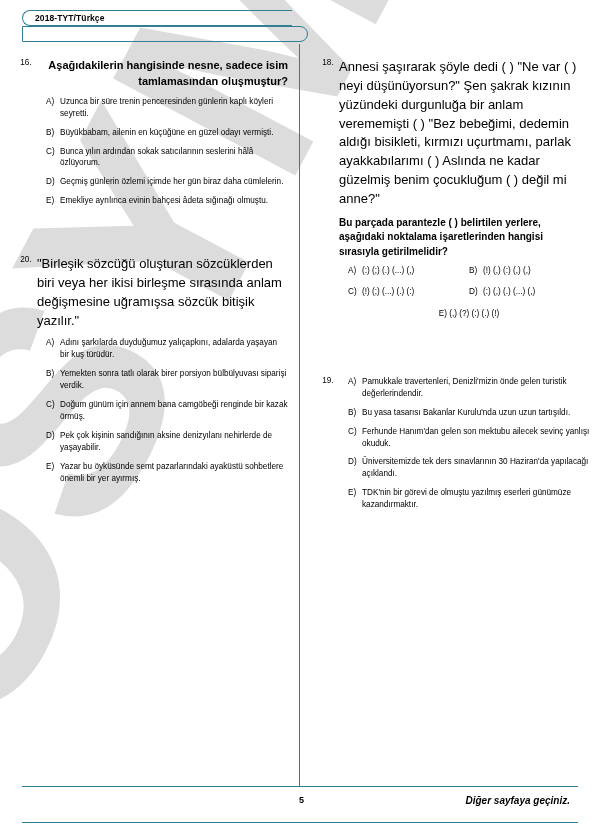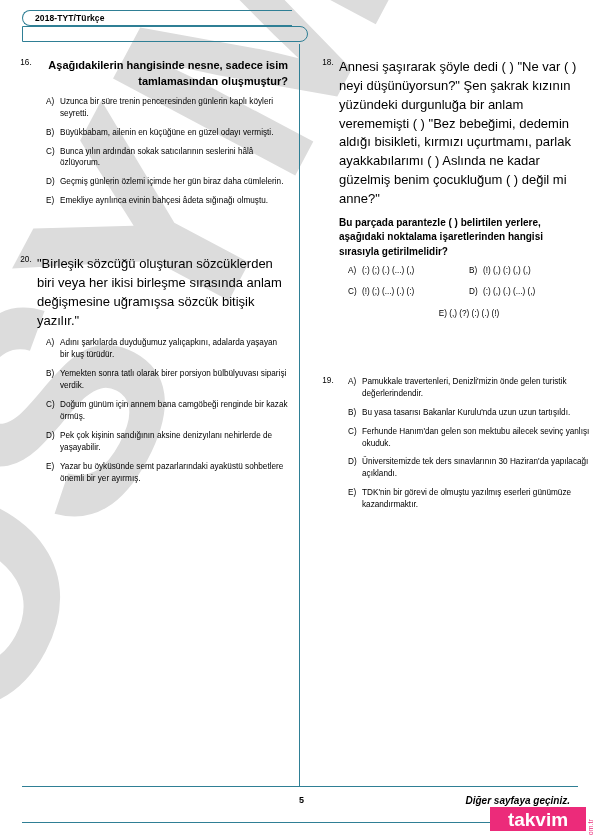--- a/index.html
+++ b/index.html
@@ -355,21 +355,14 @@
 
   </div>
 
   <div class="footer-rule"></div>
   <div class="footer">
     <span class="page-number">5</span>
     <span class="next-page">Diğer sayfaya geçiniz.</span>
   </div>
   <div class="footer-rule2"></div>
 
-  <div class="wm-takvim">
-    <svg width="108" height="34" viewBox="0 0 108 34" xmlns="http://www.w3.org/2000/svg">
-      <rect x="0" y="6" width="96" height="24" fill="#ec2b7a"></rect>
-      <text x="48" y="25" font-family="Liberation Sans, sans-serif" font-size="19" font-weight="bold" fill="#ffffff" text-anchor="middle">takvim</text>
-      <text x="103" y="28" font-family="Liberation Sans, sans-serif" font-size="7" fill="#ec2b7a" text-anchor="middle" transform="rotate(-90 103 28)">com.tr</text>
-    </svg>
-  </div>
 
 </div>
 
 </body></html>

